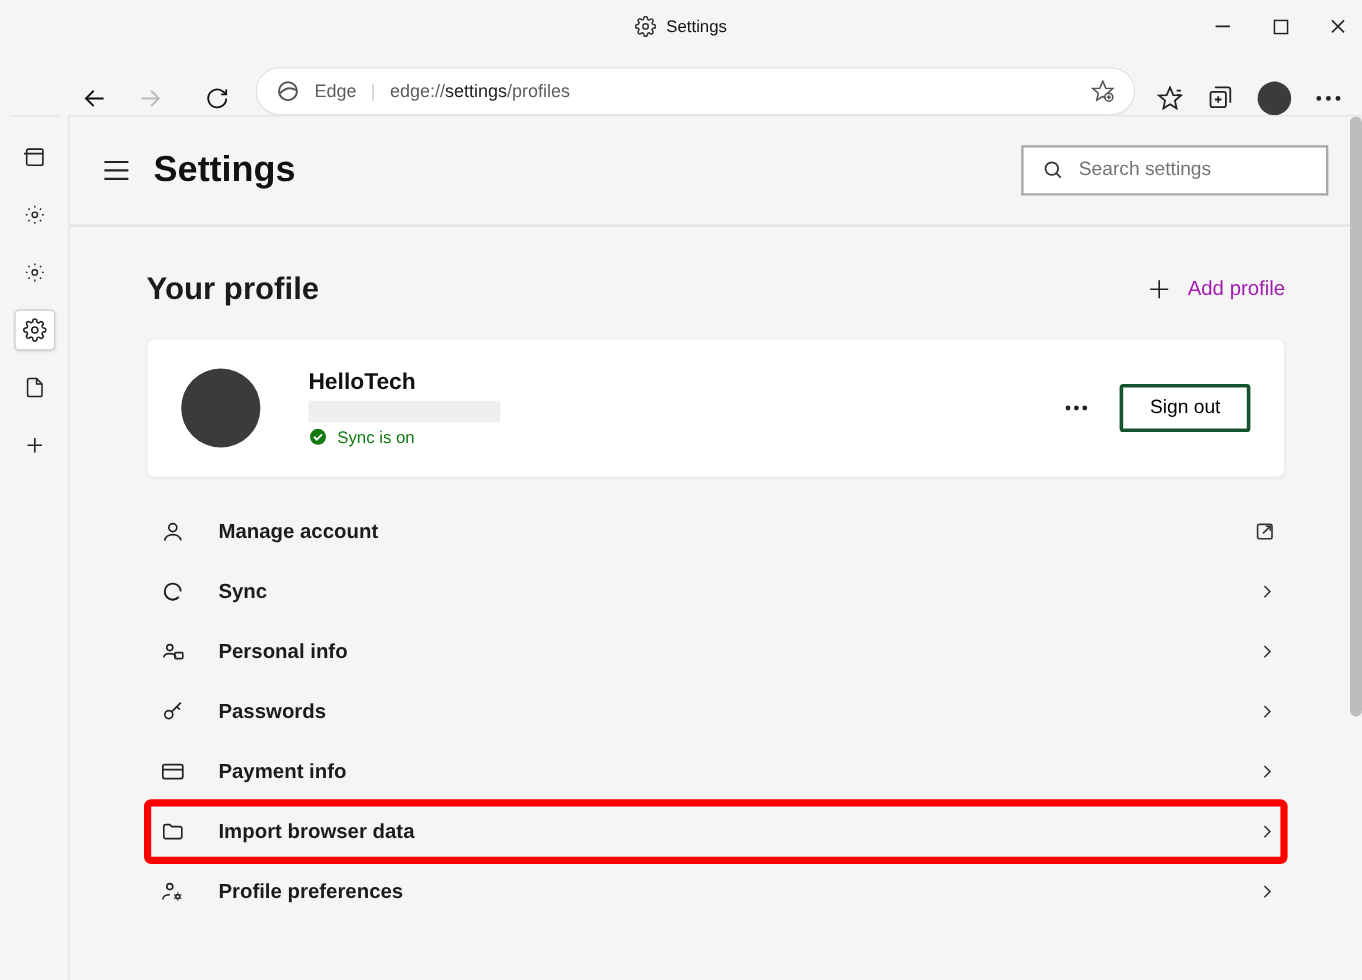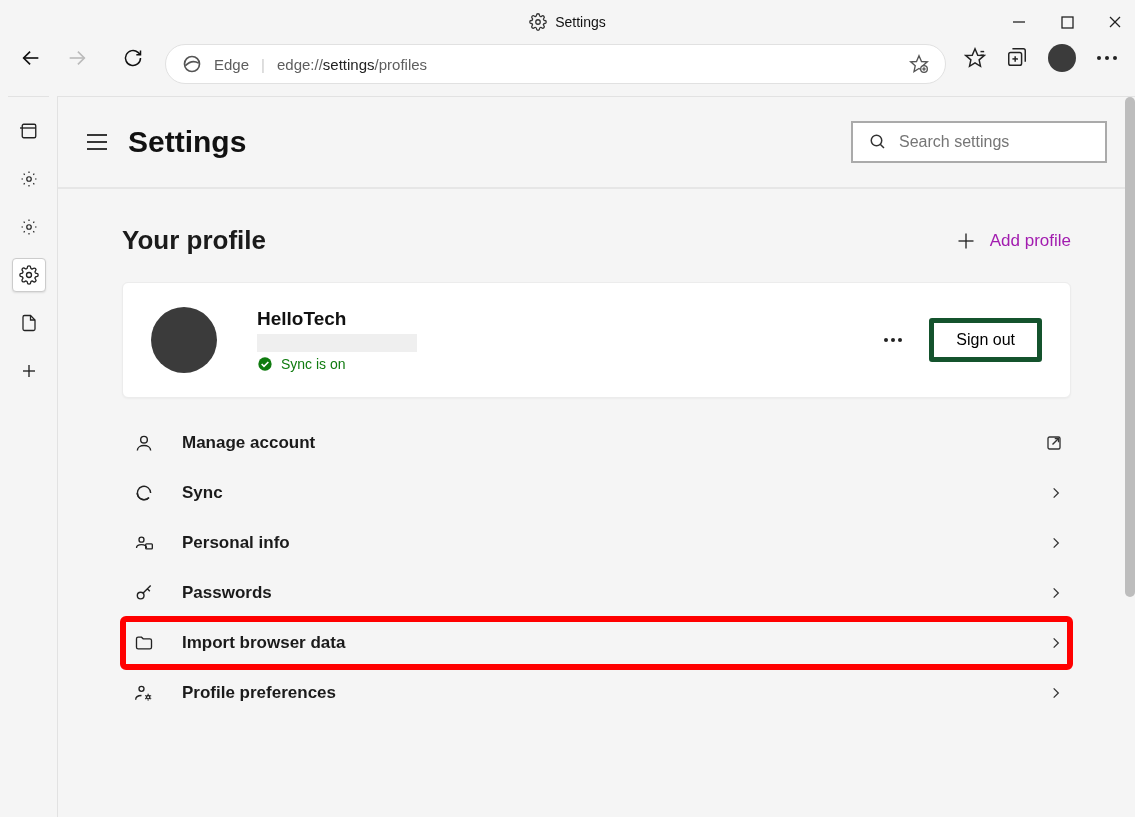--- a/index.html
+++ b/index.html
@@ -5,21 +5,21 @@
 * { box-sizing: border-box; margin: 0; padding: 0; font-family: "Segoe UI", Arial, sans-serif; }
 html, body { width: 1135px; height: 817px; background: #f5f5f5; overflow: hidden; }
 
 
 .titlebar { height: 44px; display: flex; align-items: center; justify-content: center; position: relative; }
 .titlebar-center { display: flex; align-items: center; gap: 8px; font-size: 14px; color: #111; }
 .win-controls { position: absolute; right: 10px; top: 0; height: 100%; display: flex; align-items: center; gap: 28px; }
 .win-btn { width: 20px; height: 20px; display:flex; align-items:center; justify-content:center; cursor:default; }
 
 
-.toolbar { height: 52px; display: flex; align-items: flex-start; padding: 0 17px; gap: 18px; }
+.toolbar { height: 52px; display: flex; align-items: flex-end; padding: 0 17px; gap: 18px; margin-left: 48px; }
 .nav-btn { width: 28px; height: 28px; display:flex; align-items:center; justify-content:center; color:#111; }
 .nav-btn.disabled { color: #bbb; }
 .address { flex: 1; height: 40px; background: #fff; border: 1px solid #e1e1e1; border-radius: 20px; display:flex; align-items:center; padding: 0 16px; gap: 12px; font-size: 15px; color:#5e5e5e; }
 .address .sep { color:#ccc; }
 .address .url-dark { color:#222; }
 .address .star { margin-left:auto; color:#555; }
 .right-icons { display:flex; align-items:center; gap: 20px; }
 .avatar-sm { width:28px; height:28px; border-radius:50%; background:#3b3b3b; }
 
 
@@ -42,21 +42,21 @@
 .section-title { font-size: 26px; font-weight: 600; color:#1b1b1b;}
 .add-profile { display:flex; align-items:center; gap: 14px; font-size: 17px; color:#a21caf; }
 
 .profile-card { background:#fff; border:1px solid #ececec; border-radius:6px; padding: 24px 28px; display:flex; align-items:center; gap: 40px; box-shadow: 0 1px 2px rgba(0,0,0,.04);}
 .profile-avatar { width: 66px; height:66px; border-radius:50%; background:#3b3b3b;}
 .profile-info { display:flex; flex-direction:column; gap:4px;}
 .profile-name { font-size:19px; font-weight:700; color:#111;}
 .blur { width: 160px; height:18px; background:#efefef;}
 .sync-row { display:flex; align-items:center; gap:8px; color:#0f7b0f; font-size:14px;}
 .card-right { margin-left:auto; display:flex; align-items:center; gap: 26px;}
-.signout { border:5px solid #14532d; background:#fff; padding: 8px 22px; font-size:16px; border-radius:3px; cursor:pointer;}
+.signout { border:3px solid #14532d; background:#fff; padding: 8px 22px; font-size:16px; border-radius:3px; cursor:pointer;}
 
 .menu-list { margin-top: 20px;}
 .menu-item { height: 50px; display:flex; align-items:center; gap: 24px; padding: 0 8px; font-size:17px; color:#1b1b1b; border-radius:4px;}
 .menu-item .icon-slot { width: 28px; display:flex; justify-content:center; color:#333;}
 .menu-item .chev { margin-left:auto; color:#555;}
 .highlight { outline: 6px solid #f00; outline-offset: -4px;}
 
 .scrollbar { position:absolute; top:0; right:0; width:10px; height:500px; background:#bdbdbd; border-radius:5px;}
 
 svg { display:block; }
@@ -319,20 +319,34 @@
                 <path d="M11 12 L20 3 M16 7l3 3"></path>
               </svg>
             </span>
           <span style="font-weight:600;">Passwords</span>
           <span class="chev">
               <svg width="14" height="14" viewBox="0 0 24 24" fill="none" stroke="#333" stroke-width="2.2">
                 <polyline points="8 4 16 12 8 20"></polyline>
               </svg>
             </span>
         </div>
+        <div class="menu-item">
+          <span class="icon-slot">
+              <svg width="20" height="20" viewBox="0 0 24 24" fill="none" stroke="#222" stroke-width="1.7">
+                <rect x="2" y="5" width="20" height="14" rx="2"></rect>
+                <line x1="2" y1="10" x2="22" y2="10"></line>
+              </svg>
+            </span>
+          <span style="font-weight:600;">Payment info</span>
+          <span class="chev">
+              <svg width="14" height="14" viewBox="0 0 24 24" fill="none" stroke="#333" stroke-width="2.2">
+                <polyline points="8 4 16 12 8 20"></polyline>
+              </svg>
+            </span>
+        </div>
         <div class="menu-item highlight">
           <span class="icon-slot">
               <svg width="22" height="20" viewBox="0 0 24 24" fill="none" stroke="#222" stroke-width="1.6">
                 <path d="M3 7a2 2 0 0 1 2-2h4l2 2h8a2 2 0 0 1 2 2v8a2 2 0 0 1-2 2H5a2 2 0 0 1-2-2z"></path>
                 <polyline points="8 18 5 21 8 21" opacity="0"></polyline>
                 <path d="M6 20l3-2-3-2M18 20l-3-2 3-2" opacity="0"></path>
               </svg>
             </span>
           <span style="font-weight:600;">Import browser data</span>
           <span class="chev">

